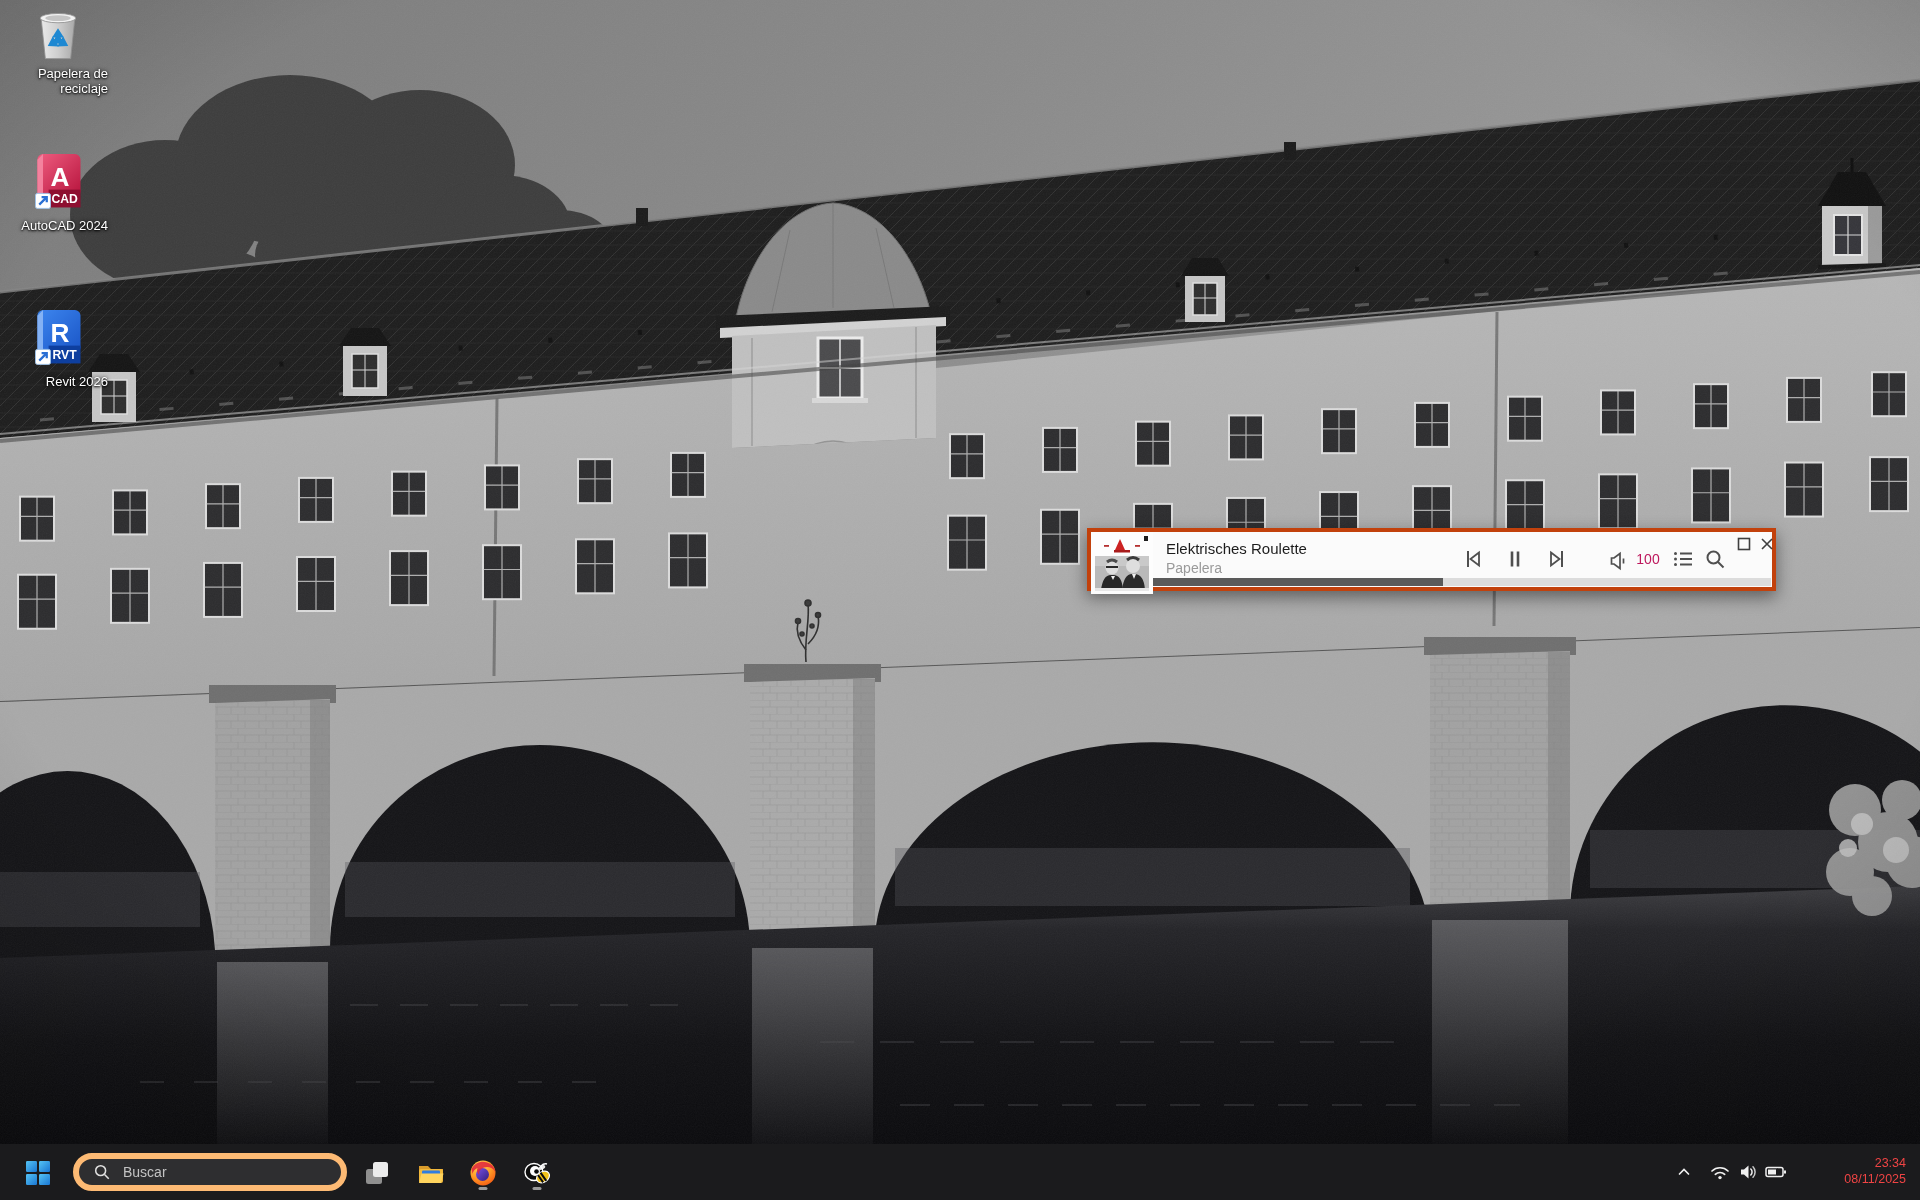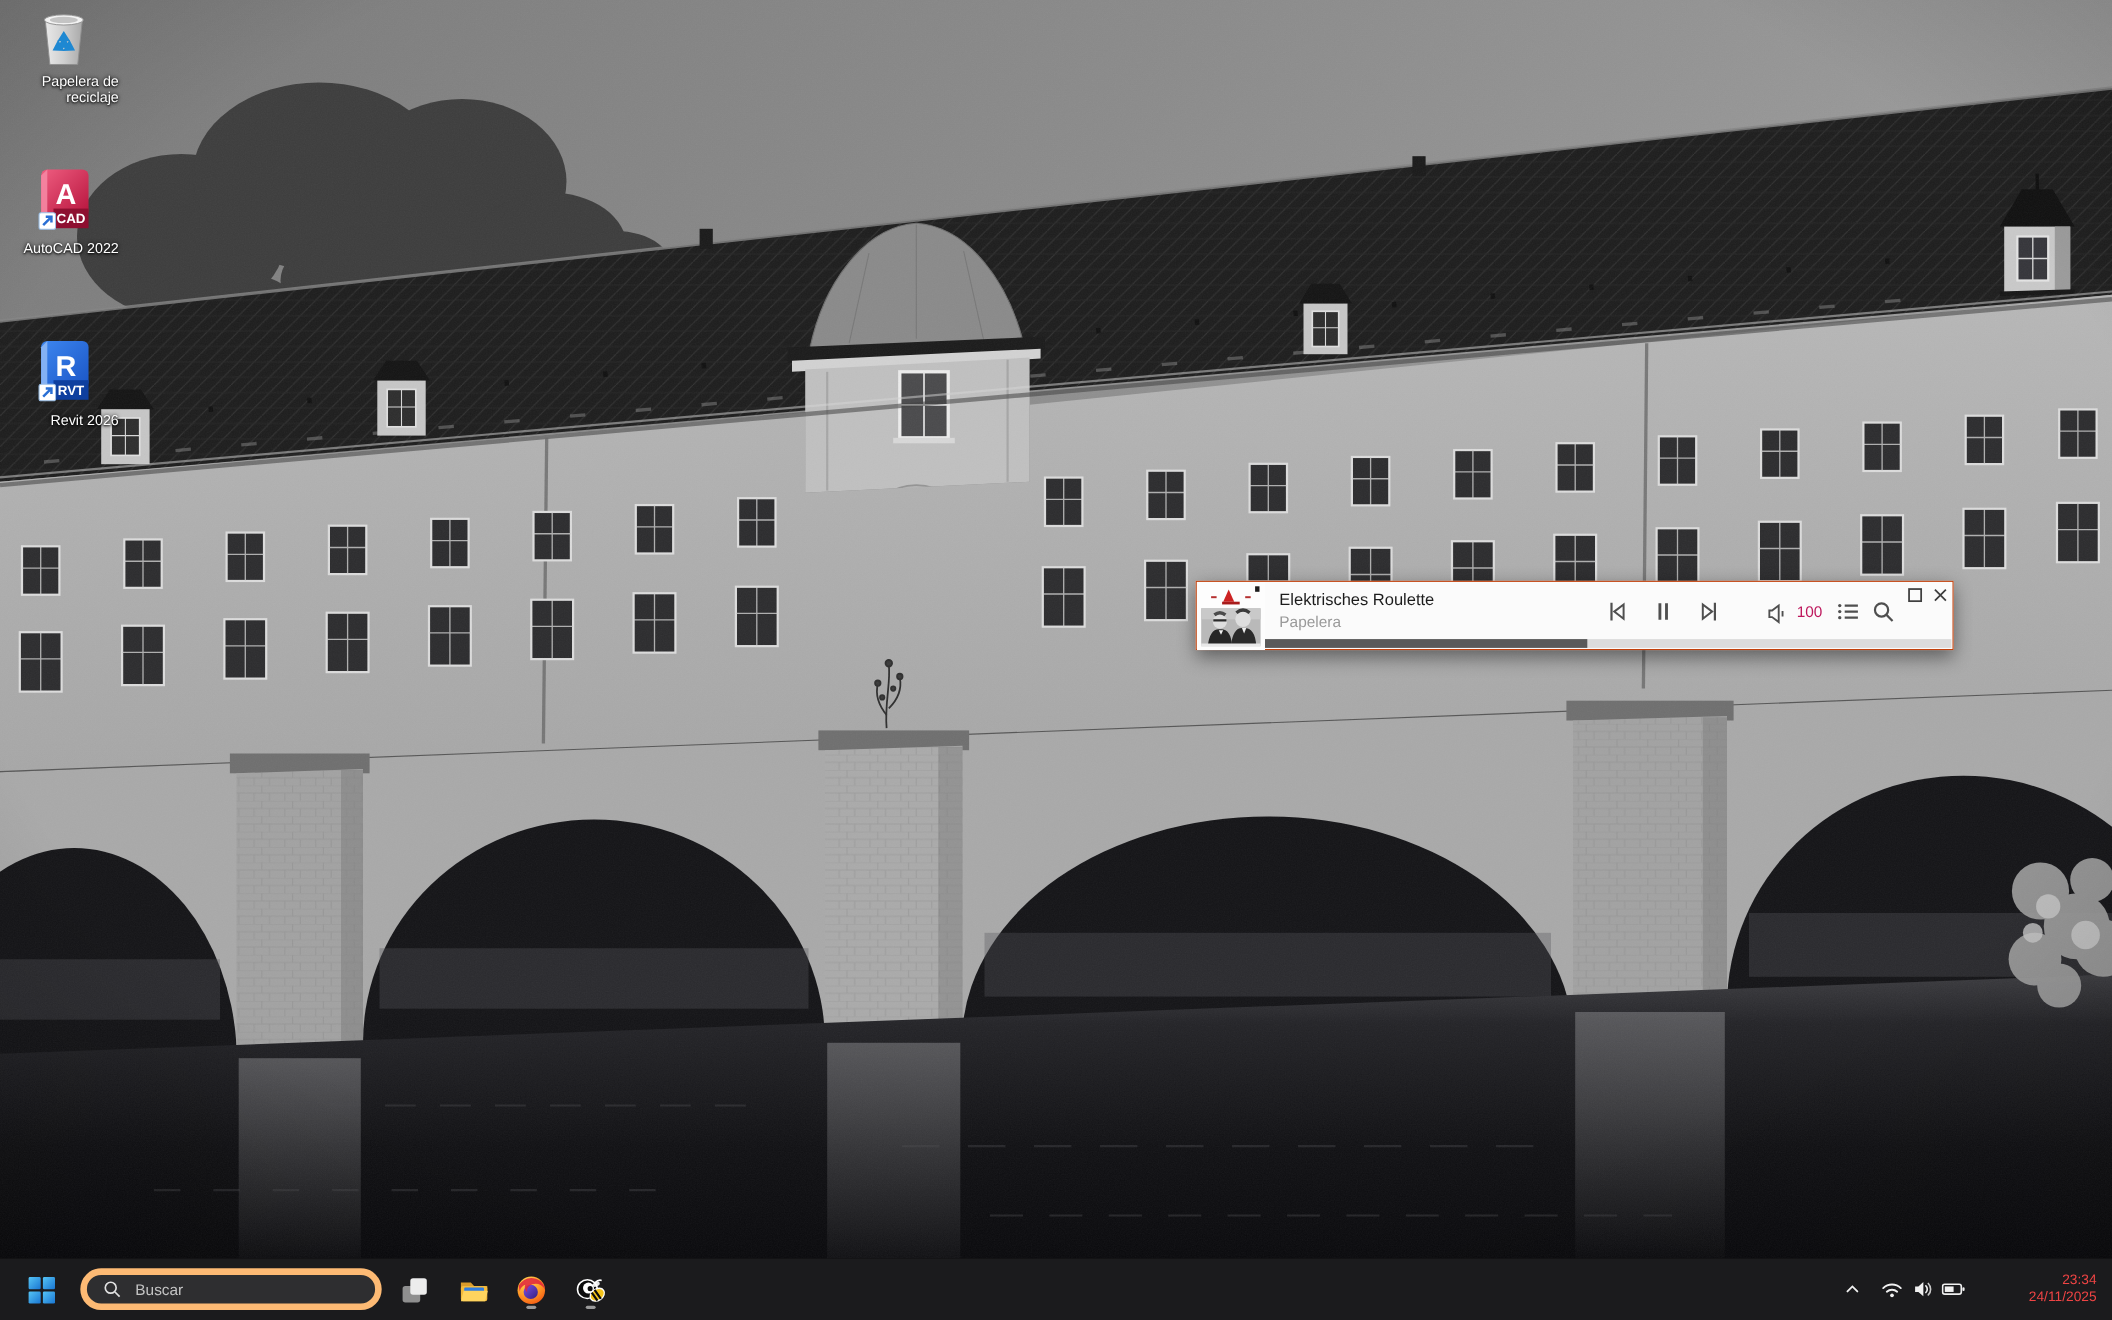--- a/index.html
+++ b/index.html
@@ -11,21 +11,21 @@
   .dicon{position:absolute;width:100px;text-align:right;cursor:default;}
   .dicon .ic{display:block;margin:0 auto;}
   .dicon .lbl{margin-top:2px;font-size:13px;line-height:15px;color:#fff;
     text-shadow:0 1px 2px #000,0 0 4px rgba(0,0,0,.9);}
   #icon-recycle{left:8px;top:6px;}
   #icon-autocad{left:8px;top:152px;}
   #icon-revit{left:8px;top:308px;}
 
   
   .player{position:absolute;left:1087px;top:528px;width:689px;height:63px;
-    background:#fbfbfb;border:1px solid #c2410c;box-sizing:border-box;
+    background:#fbfbfb;border:4px solid #c2410c;box-sizing:border-box;
     box-shadow:0 6px 16px rgba(0,0,0,.45);}
   .player .art{position:absolute;left:0;top:0;width:62px;height:62px;}
   .player .title{position:absolute;left:75px;top:8px;font-size:15px;color:#1c1c1c;white-space:nowrap;}
   .player .artist{position:absolute;left:75px;top:28px;font-size:14px;color:#9a9a9a;white-space:nowrap;}
   .pbtn{position:absolute;width:24px;height:24px;top:15px;background:none;border:none;padding:0;cursor:pointer;}
   .pbtn svg{width:24px;height:24px;display:block;}
   .wbtn{position:absolute;top:4px;width:18px;height:16px;background:none;border:none;padding:0;cursor:pointer;}
   .wbtn svg{width:14px;height:14px;display:block;margin:auto;}
   .vol-label{position:absolute;left:540px;top:19px;font-size:14px;color:#be185d;width:34px;text-align:center;}
   .progress{position:absolute;left:62px;right:1px;bottom:1px;height:8px;background:#dcdcdc;}
@@ -356,21 +356,21 @@
       <rect x="10" y="2" width="46" height="46" rx="6" fill="url(#acadG)"></rect>
       <polygon points="10,8 16,2 16,48 10,44" fill="#f587a3" opacity=".9"></polygon>
       <text x="34" y="36" font-size="28" font-weight="bold" fill="#fff" text-anchor="middle" font-family="Liberation Sans, sans-serif">A</text>
       <rect x="22" y="40" width="34" height="19" fill="#8e0f30"></rect>
       <text x="39" y="54" font-size="13" font-weight="bold" fill="#fff" text-anchor="middle" font-family="Liberation Sans, sans-serif">CAD</text>
       <g>
         <rect x="8" y="44" width="16" height="16" rx="2" fill="#fff" stroke="#9cc0e8" stroke-width="1"></rect>
         <path d="M12,56 L20,48 M14.5,48 H20 V53.5" stroke="#2a6fd4" stroke-width="2.4" fill="none"></path>
       </g>
     </svg>
-    <div class="lbl">AutoCAD 2022</div>
+    <div class="lbl">AutoCAD 2024</div>
   </div>
 
   <div class="dicon" id="icon-revit">
     <svg class="ic" width="60" height="64" viewBox="0 0 64 68">
       <defs>
         <linearGradient id="rvtG" x1="0" y1="0" x2="1" y2="1">
           <stop offset="0" stop-color="#3d86ef"></stop>
             <stop offset="1" stop-color="#1a55c6"></stop>
         </linearGradient>
       </defs>
@@ -572,15 +572,15 @@
   <button class="tray-btn" style="left:1762px">
     <svg width="22" height="20" viewBox="0 0 22 20">
       <rect x="1" y="5.5" width="17" height="9" rx="2" stroke="#f0f0f0" stroke-width="1.5" fill="none"></rect>
       <rect x="19" y="8.3" width="2" height="3.4" rx="1" fill="#f0f0f0"></rect>
       <rect x="3" y="7.5" width="8" height="5" fill="#f0f0f0"></rect>
       <path d="M12,7 q3,1.5 0,6" stroke="#1b1b1d" stroke-width="1.6" fill="none"></path>
     </svg>
   </button>
   <div class="clock">
     <div>23:34</div>
-    <div>24/11/2025</div>
+    <div>08/11/2025</div>
   </div>
 </div>
 
 </body></html>

